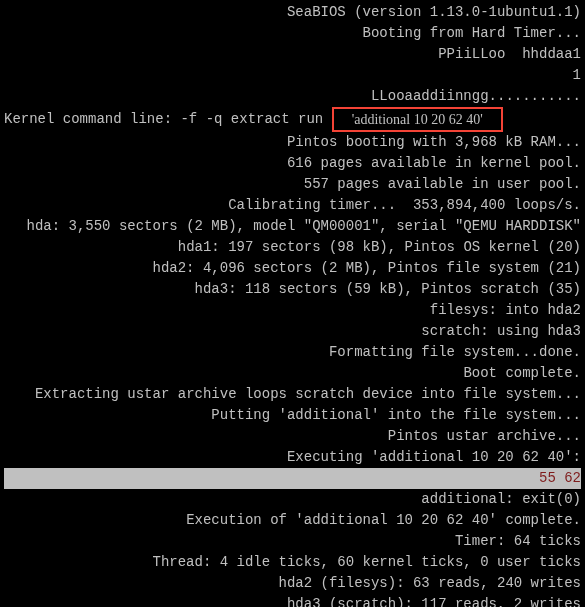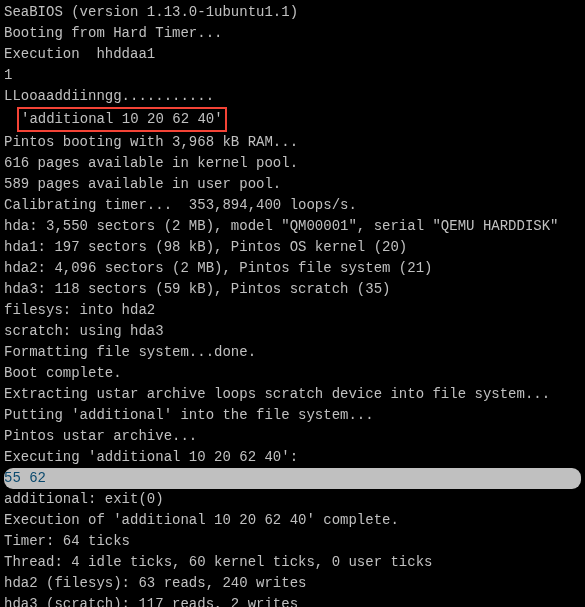--- a/index.html
+++ b/index.html
@@ -1,64 +1,65 @@
 <!DOCTYPE html>
 <html><head>
   <meta charset="utf-8">
   <style>
     * {
       margin: 0;
       padding: 0;
       box-sizing: border-box;
+      text-align: right;
     }
     body {
       background: #000;
       font-family: 'Consolas', 'Courier New', monospace;
       font-size: 14px;
       line-height: 1.5;
       color: #c0c0c0;
       width: 585px;
       height: 607px;
       overflow: hidden;
       padding: 2px 4px;
     }
     .line {
       white-space: pre;
       display: block;
     }
     .highlight-red {
       border: 2px solid #f44336;
       display: inline-block;
-      padding: 0 2px;
-      margin-left: 13px;
+      padding: 0 18px;
+      margin-left: 0;
+      font-family: Liberation Serif, serif;
     }
     .highlight-grey {
       background: #c0c0c0;
-      color: #0c4a6e;
+      color: #7f1d1d;
       display: block;
       width: 100%;
-      border-radius: 9px;
     }
     .kernel-line {
       display: flex;
       align-items: center;
     }
   </style>
 </head>
 <body>
 
 <span class="line">SeaBIOS (version 1.13.0-1ubuntu1.1)</span>
 <span class="line">Booting from Hard Timer...</span>
-<span class="line">Execution  hhddaa1</span>
+<span class="line">PPiiLLoo  hhddaa1</span>
 <span class="line">1</span>
 <span class="line">LLooaaddiinngg...........</span>
-<span class="line kernel-line"><span class="highlight-red">'additional 10 20 62 40'</span></span>
+<span class="line kernel-line"><span>Kernel command line: -f -q extract run </span><span class="highlight-red">'additional 10 20 62 40'</span></span>
 <span class="line">Pintos booting with 3,968 kB RAM...</span>
 <span class="line">616 pages available in kernel pool.</span>
-<span class="line">589 pages available in user pool.</span>
+<span class="line">557 pages available in user pool.</span>
 <span class="line">Calibrating timer...  353,894,400 loops/s.</span>
 <span class="line">hda: 3,550 sectors (2 MB), model "QM00001", serial "QEMU HARDDISK"</span>
 <span class="line">hda1: 197 sectors (98 kB), Pintos OS kernel (20)</span>
 <span class="line">hda2: 4,096 sectors (2 MB), Pintos file system (21)</span>
 <span class="line">hda3: 118 sectors (59 kB), Pintos scratch (35)</span>
 <span class="line">filesys: into hda2</span>
 <span class="line">scratch: using hda3</span>
 <span class="line">Formatting file system...done.</span>
 <span class="line">Boot complete.</span>
 <span class="line">Extracting ustar archive loops scratch device into file system...</span>

